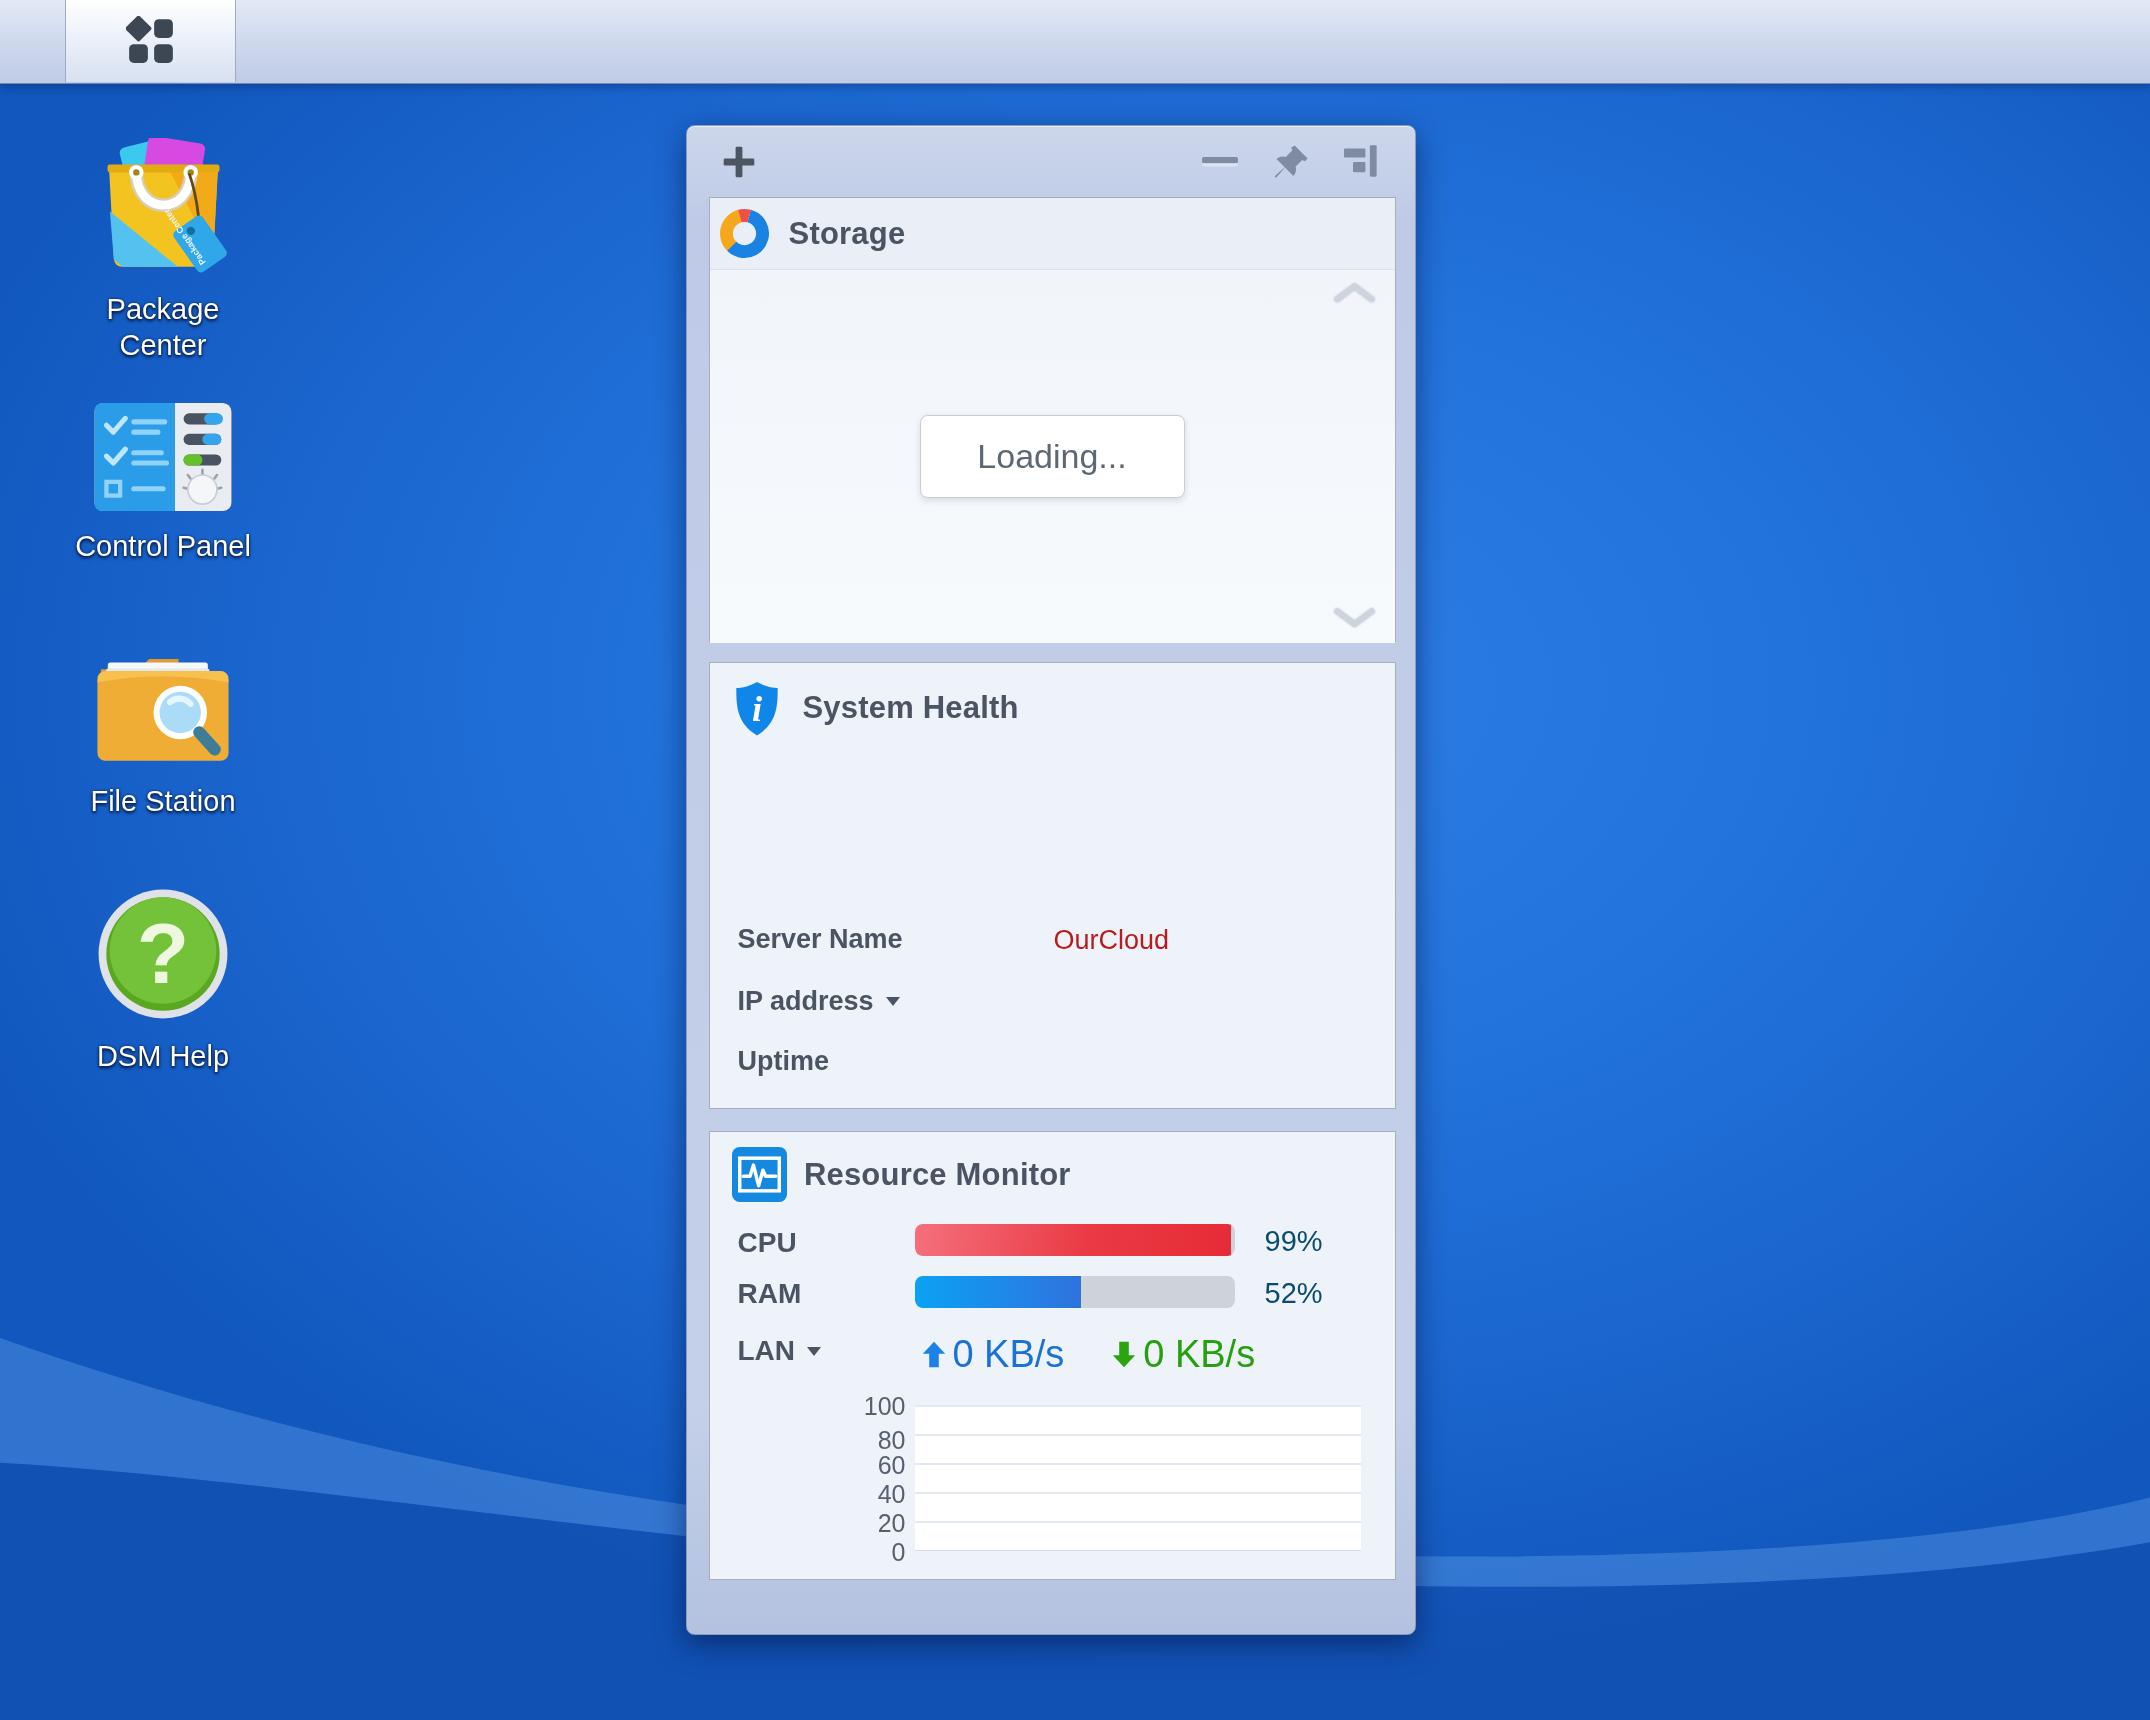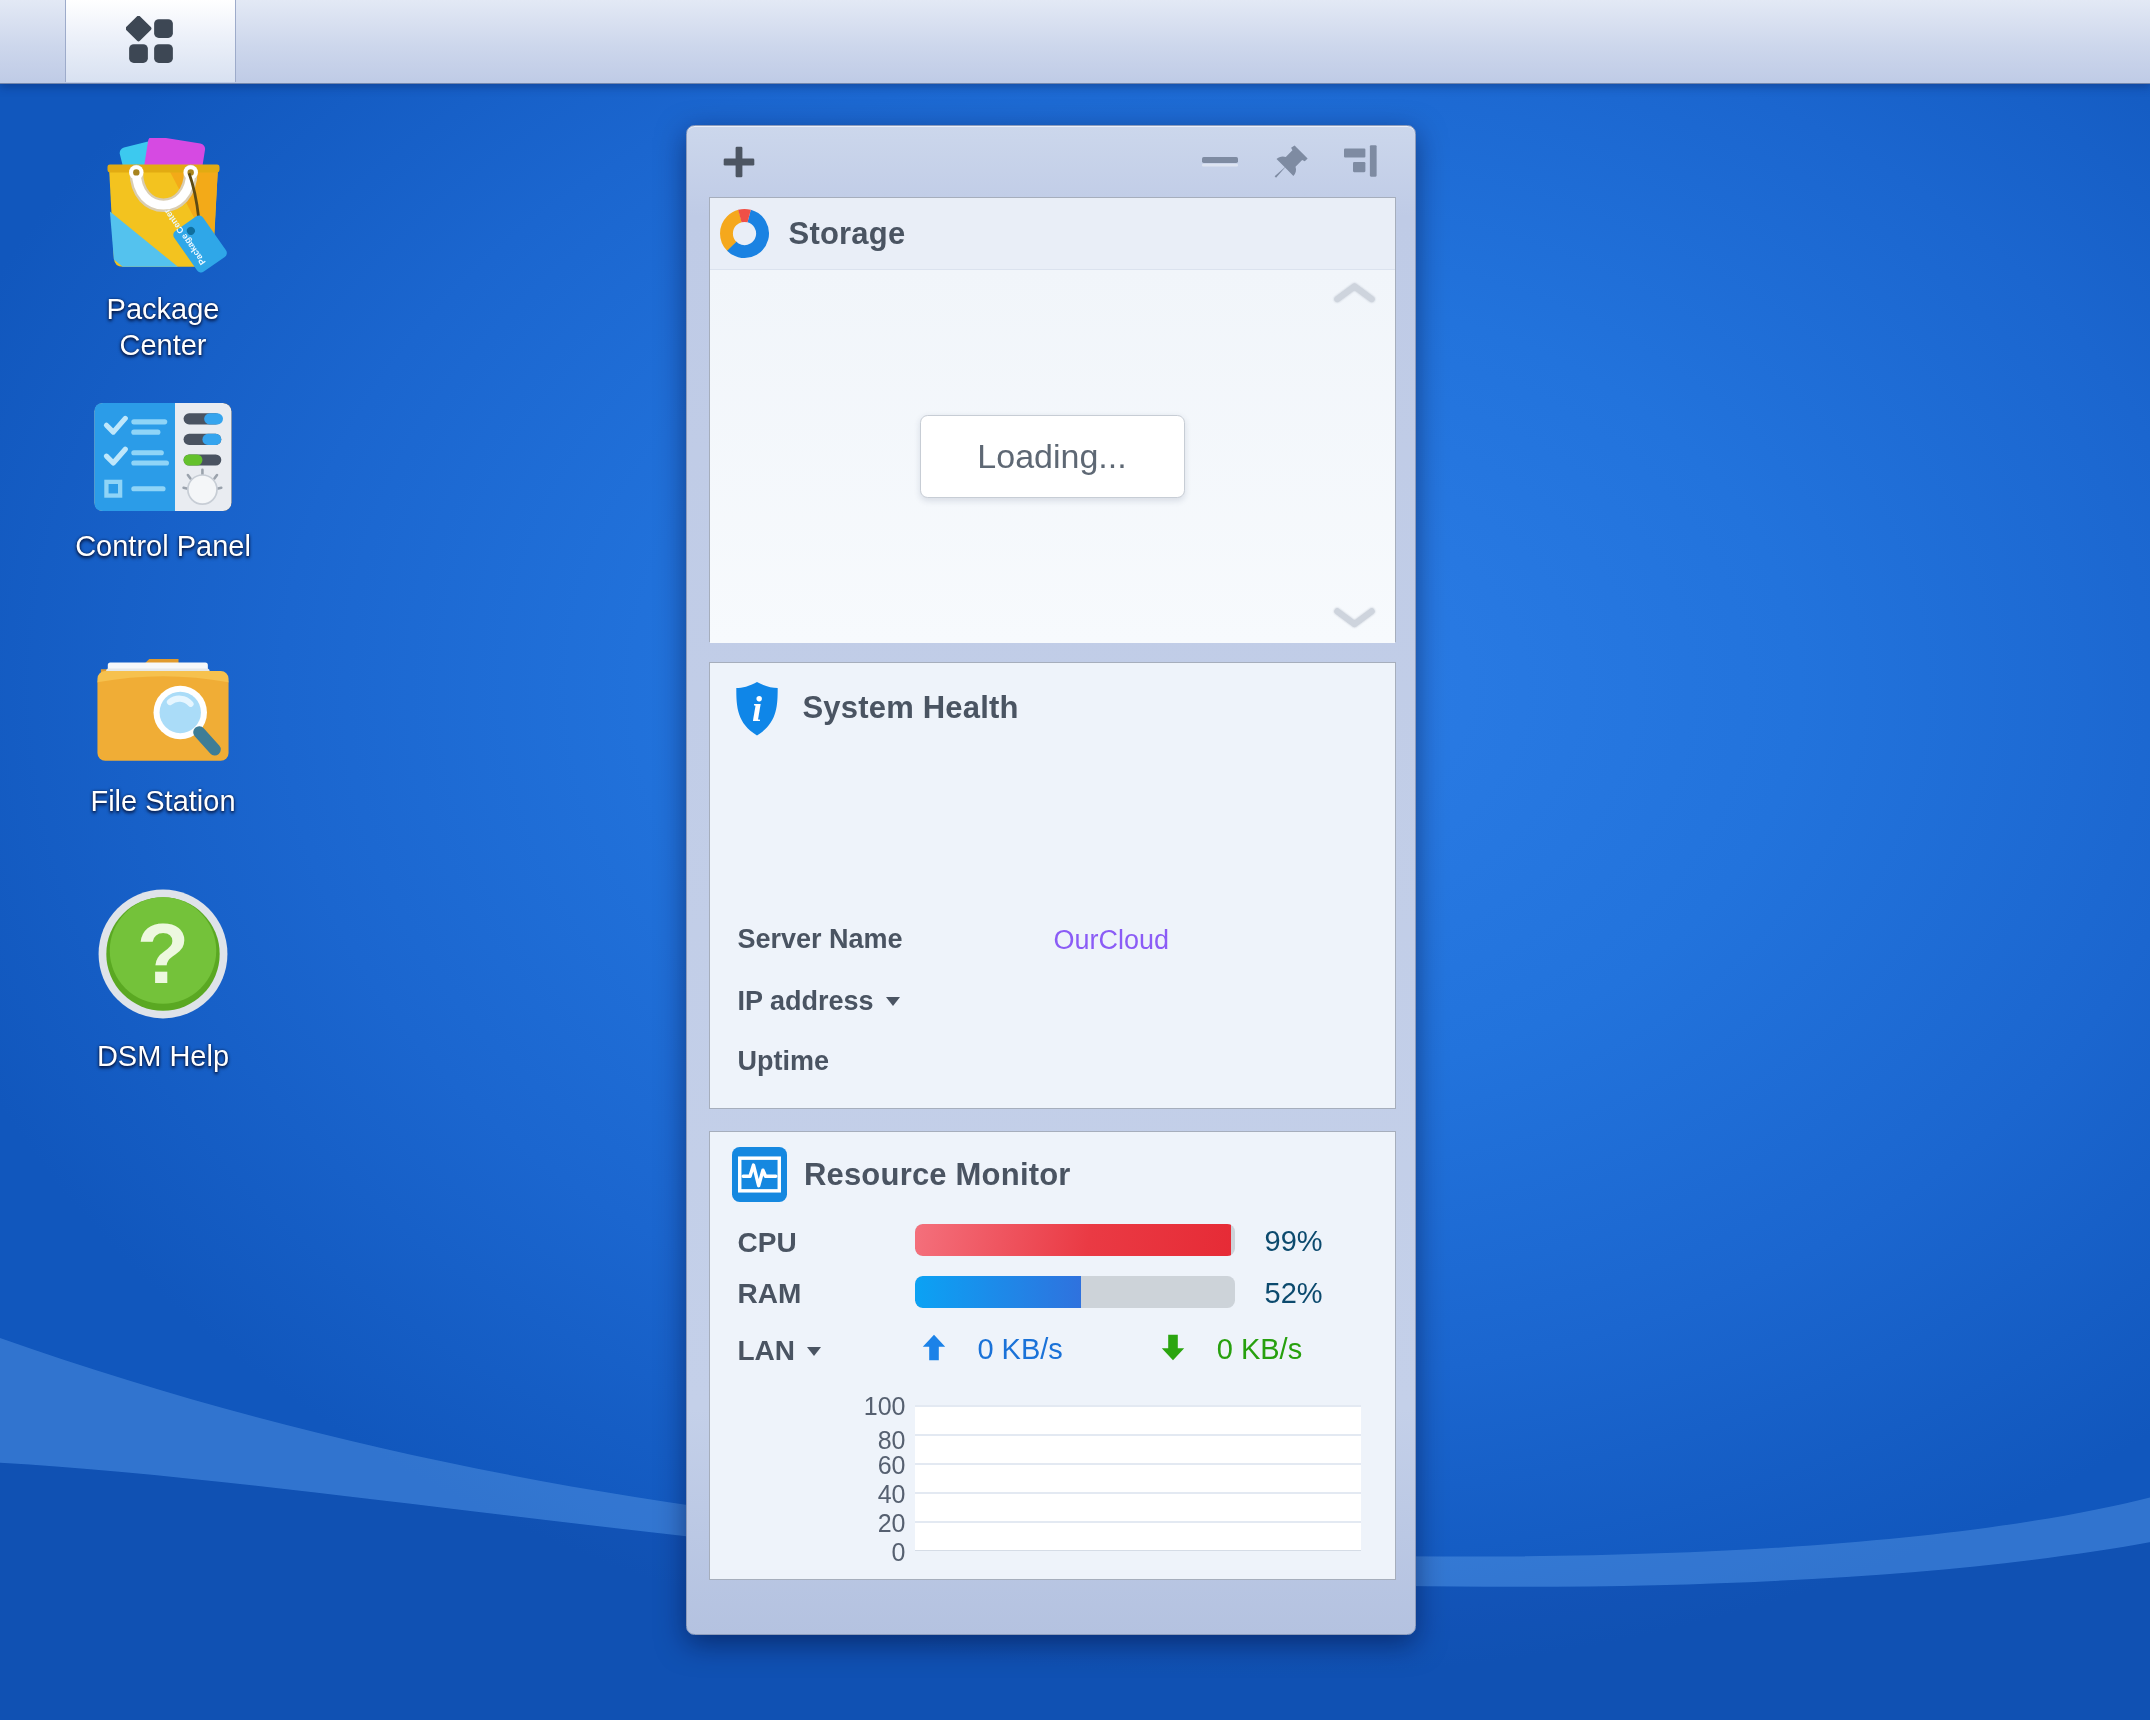--- a/index.html
+++ b/index.html
@@ -66,33 +66,33 @@
     width:263px;height:81px;background:#fff;border:0.9px solid #c7cdd5;border-radius:7.7px;
     box-shadow:0 2.6px 6.9px rgba(40,60,90,.14);
     display:flex;align-items:center;justify-content:center;
     font-size:34px;color:#5e6874;
   }
   
   .health{top:536px;height:447px;}
   .health .w-header{padding:14.6px 0 0 22.4px;align-items:flex-start;}
   .health .w-title{margin-left:20.6px;margin-top:12px;}
   .sh-row-label{position:absolute;left:28px;font-size:27px;font-weight:700;color:#4a5462;display:flex;align-items:center;gap:12px;}
-  .sh-row-value{position:absolute;left:344px;font-size:27px;color:#8b5cf6;}
+  .sh-row-value{position:absolute;left:344px;font-size:27px;color:#b91c1c;}
   .caret{width:0;height:0;border-left:7.7px solid transparent;border-right:7.7px solid transparent;border-top:9.5px solid #4a5462;display:inline-block;}
   
   .resmon{top:1005px;height:449px;}
   .resmon .w-header{padding:14.6px 0 0 22.4px;align-items:flex-start;}
   .resmon .w-title{margin-left:17px;margin-top:10.3px;}
   .rm-label{position:absolute;left:28px;font-size:28px;font-weight:700;color:#4a5462;}
   .bar-track{position:absolute;left:205px;width:320px;height:32px;border-radius:7.7px;background:#cdd3d9;overflow:hidden;}
   .bar-fill{height:100%;border-radius:7.7px 0 0 7.7px;}
   .cpu-fill{background:linear-gradient(100deg,#f4707c 0%,#ea3a44 55%,#e62b36 100%);}
   .ram-fill{background:linear-gradient(90deg,#0ba2f4 0%,#2f72de 100%);}
   .rm-pct{position:absolute;left:555px;font-size:29px;color:#0c4a6e;}
-  .lan-stats{position:absolute;left:212px;top:201px;display:flex;align-items:flex-start;font-size:29px;gap:25px;}
+  .lan-stats{position:absolute;left:212px;top:201px;display:flex;align-items:center;font-size:38px;}
   .lan-up-text{color:#1a72d8;margin-left:6.9px;}
   .lan-down-text{color:#27a00e;margin-left:6.9px;}
   .lan-gap{width:48px;}
   
   .chart-ticks{position:absolute;left:0;top:273px;width:188px;height:146px;padding-left:8px;}
   .chart-ticks span{position:absolute;right:0;width:188px;text-align:right;font-size:25px;color:#566070;}
   .chart-plot{
     position:absolute;left:205px;top:273px;width:446px;height:145px;background:#fff;
     border-bottom:0.9px solid #d5dce6;
     background-image:linear-gradient(to bottom,#e3e9f2 0,#e3e9f2 1.7px,transparent 1.7px);

